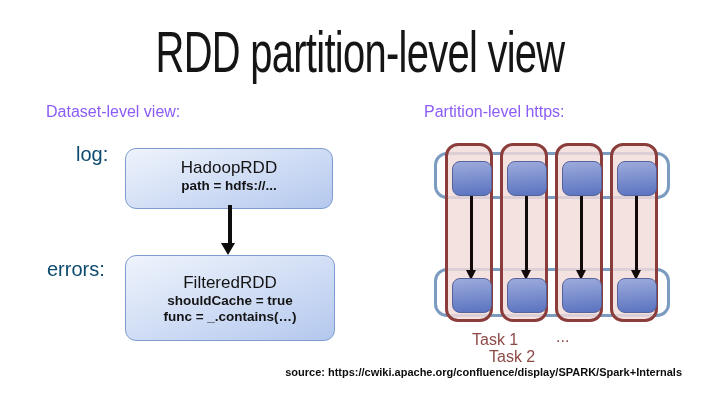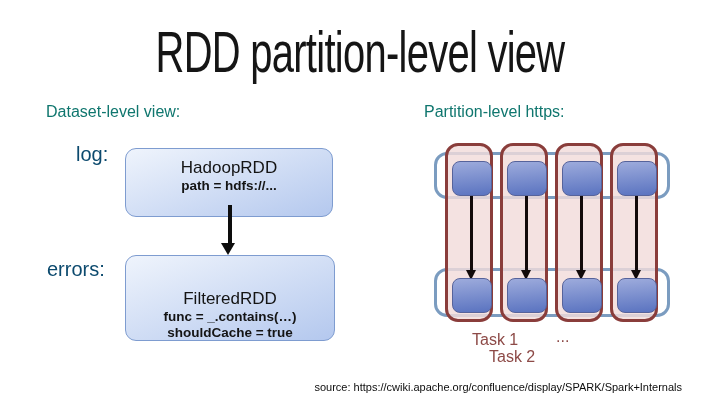--- a/index.html
+++ b/index.html
@@ -13,38 +13,38 @@
 
   
   .slide-title{
     left:0;right:0;top:20px;text-align:center;
     font-size:57px;line-height:64px;font-weight:400;color:#151515;
     transform:scaleX(0.70);transform-origin:50% 50%;
     white-space:nowrap;letter-spacing:-1px;
   }
 
   
-  .heading{font-size:16px;line-height:18px;color:#0f766e;}
+  .heading{font-size:16px;line-height:18px;color:#8b5cf6;}
   .side-label{font-size:20px;line-height:18px;color:#0c4a6e;}
 
   
   .rdd-box{
     border:1.5px solid var(--box-border);
     border-radius:11px;
     background:linear-gradient(160deg, var(--box-fill-top) 0%, var(--box-fill-bottom) 100%);
     text-align:center;
   }
   .rdd-box .rdd-name{font-size:17px;line-height:20px;color:#141414;}
   .rdd-box .rdd-code{
     font-family:Liberation Sans, sans-serif;
     font-size:13.5px;line-height:16px;font-weight:bold;color:#141414;
     white-space:pre;
   }
-  #hadoop-box{left:125px;top:148px;width:208px;height:69px;padding-top:9px;}
-  #filtered-box{left:125px;top:255px;width:210px;height:86px;padding-top:33px;}
+  #hadoop-box{left:125px;top:148px;width:208px;height:61px;padding-top:9px;}
+  #filtered-box{left:125px;top:255px;width:210px;height:86px;padding-top:17px;}
 
   
   .big-arrow-line{left:228px;top:205px;width:4px;height:39px;background:#0d0d0d;}
   .big-arrow-head{
     left:221px;top:243px;width:0;height:0;
     border-left:7px solid transparent;border-right:7px solid transparent;
     border-top:12px solid #0d0d0d;
   }
 
   
@@ -75,21 +75,21 @@
   }
 
   
   .task-label{font-size:16px;line-height:18px;color:var(--label-maroon);}
   #task-label-0{left:444px;top:331px;margin-left:28px;}
   #task-label-1{left:489px;top:331px;margin-top:17px;}
   #task-label-ellipsis{left:556px;top:328px;}
 
   
   .source-line{
-    right:38px;top:381px;font-size:11px;font-weight:normal;color:#0d0d0d;
+    right:38px;top:366px;font-size:11px;font-weight:bold;color:#0d0d0d;
     white-space:nowrap;
   }
 </style>
 </head>
 <body style="--maroon: #8a3d3b; --label-maroon: #8d4a47; --pink: rgba(242,220,219,0.82); --band-blue: #7b9cc0; --box-border: #7e9cd0; --box-fill-top: #eff4fc; --box-fill-bottom: #b4c8ee; --square-top: #9dabdc; --square-bottom: #5a73c0; --square-border: #56639b;">
 
 <div class="abs slide-title">RDD partition-level view</div>
 
 <div class="abs heading" style="left:46px;top:103px;">Dataset-level view:</div>
 <div class="abs heading" style="left:424px;top:103px;">Partition-level https:</div>
@@ -100,22 +100,22 @@
 <div class="abs rdd-box" id="hadoop-box">
   <div class="rdd-name">HadoopRDD</div>
   <div class="rdd-code">path = hdfs://...</div>
 </div>
 
 <div class="abs big-arrow-line"></div>
 <div class="abs big-arrow-head"></div>
 
 <div class="abs rdd-box" id="filtered-box">
   <div class="rdd-name">FilteredRDD</div>
+  <div class="rdd-code">shouldCache = true</div>
   <div class="rdd-code">func = _.contains(…)</div>
-  <div class="rdd-code">shouldCache = true</div>
 </div>
 
 <div class="abs" id="partition-diagram">
   <div class="band" id="band-top"></div>
   <div class="band" id="band-bottom"></div>
   <div id="columns-layer">
       <div class="task" style="left: 11px;">
         <div class="square top"></div>
         <div class="task-arrow-line"></div>
         <div class="task-arrow-head"></div>

